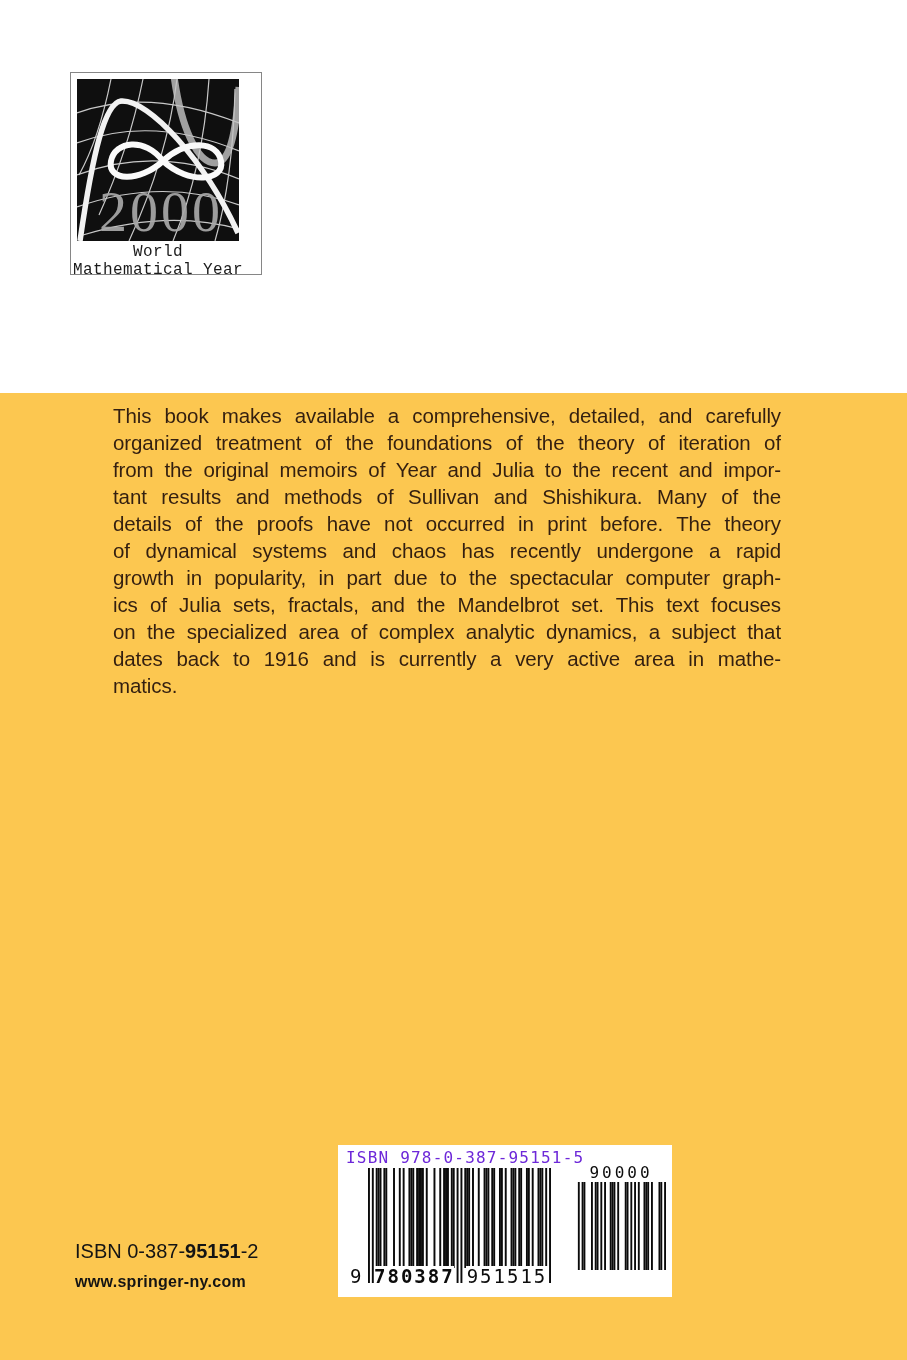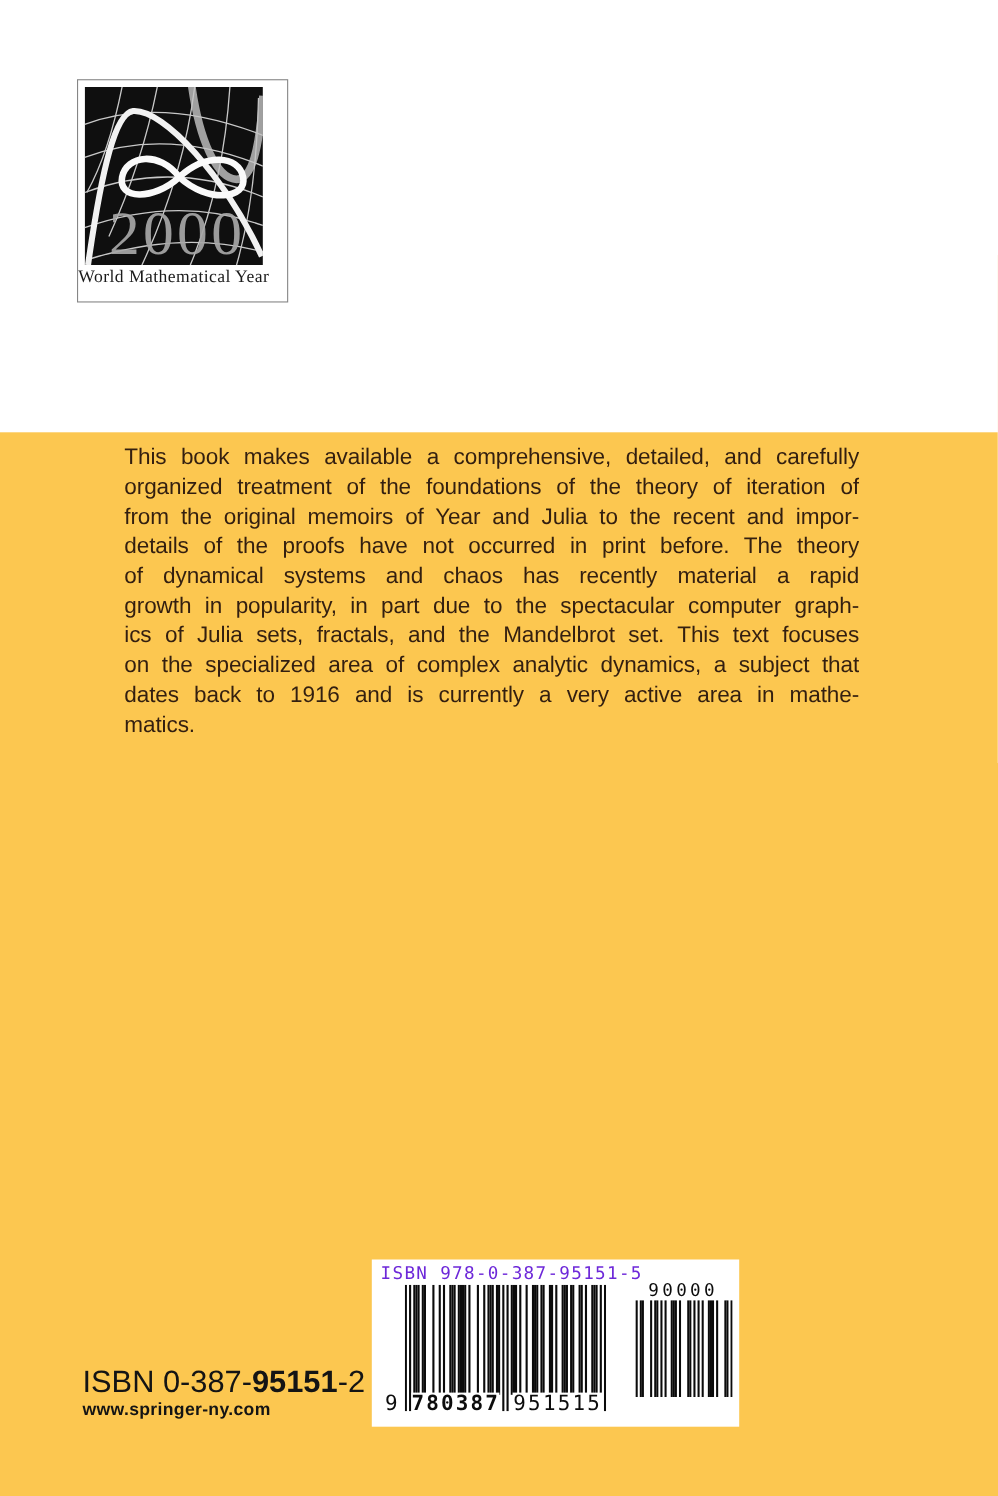--- a/index.html
+++ b/index.html
@@ -6,21 +6,21 @@
   body{width:907px;height:1360px;background:#ffffff;position:relative;overflow:hidden;
        font-family:"Liberation Sans",sans-serif;}
   .cover{position:absolute;left:0;top:0;width:907px;height:1360px;background:#ffffff;}
   .yellow-panel{position:absolute;left:0;top:393px;width:907px;height:967px;background:#FCC750;}
 
   
   .wmy-box{position:absolute;left:70px;top:72px;width:192px;height:203px;
            background:#ffffff;border:1px solid #868686;box-sizing:border-box;}
   .wmy-art{position:absolute;left:6px;top:6px;width:162px;height:162px;display:block;}
   .wmy-caption{position:absolute;left:0;top:170px;width:174px;text-align:center;
-               font-family:Liberation Serif, serif;font-size:16px;color:#1b1b1b;
+               font-family:Liberation Mono, monospace;font-size:16px;color:#1b1b1b;
                letter-spacing:.4px;}
 
   
   .blurb{position:absolute;left:113px;top:402px;width:668px;color:#331F10;
          font-size:20.5px;line-height:27px;letter-spacing:-.1px;}
   .blurb .ln{text-align:justify;text-align-last:justify;white-space:nowrap;overflow:hidden;}
   .blurb .ln.last{text-align-last:left;}
 
   
   .barcode-panel{position:absolute;left:338px;top:1145px;width:334px;height:152px;background:#ffffff;}
@@ -30,21 +30,21 @@
   .ean-supp{position:absolute;left:238px;top:37px;width:90px;height:88px;fill:#0b0b0b;}
   .bc-digits{position:absolute;top:121px;font-family:"DejaVu Sans Mono",monospace;
              font-size:19px;color:#0c0c0c;background:#ffffff;line-height:20px;}
   .d9{left:12px;}
   .dg1{left:36px;width:80px;text-align:right;letter-spacing:2px;font-weight:bold;}
   .dg2{left:128px;width:82px;text-align:center;letter-spacing:2px;}
   .supp-label{position:absolute;left:238px;top:18px;width:90px;text-align:center;
               font-family:"DejaVu Sans Mono",monospace;font-size:16px;letter-spacing:3px;color:#0c0c0c;}
 
   
-  .footer-isbn{position:absolute;left:75px;top:1240px;font-size:28px;color:#141414;}
+  .footer-isbn{position:absolute;left:75px;top:1240px;font-size:20px;color:#141414;}
   .footer-isbn b{font-weight:700;}
   .footer-web{position:absolute;left:75px;top:1273px;font-size:16px;font-weight:700;color:#141414;
               letter-spacing:.3px;}
 </style>
 </head>
 <body>
 
 <div class="cover">
 
   <div class="yellow-panel"></div>
@@ -69,22 +69,23 @@
       <path d="M86,82 C68,58 38,62 34,82 C30,102 62,104 86,82 C110,60 140,62 144,82 C148,102 112,106 86,82" stroke="#fafafa" stroke-width="6" fill="none"></path>
       <text x="84" y="152" text-anchor="middle" font-size="56" letter-spacing="3" font-family="Liberation Serif, serif" fill="#a8a8a8" opacity="0.92">2000</text>
     </svg>
     <div class="wmy-caption">World Mathematical Year</div>
   </div>
 
   <div class="blurb">
     <div class="ln">This book makes available a comprehensive, detailed, and carefully</div>
     <div class="ln">organized treatment of the foundations of the theory of iteration of</div>
     <div class="ln">from the original memoirs of Year and Julia to the recent and impor-</div>
+    <div class="ln">tant results and methods of Sullivan and Shishikura. Many of the</div>
     <div class="ln">details of the proofs have not occurred in print before. The theory</div>
-    <div class="ln">of dynamical systems and chaos has recently material a rapid</div>
+    <div class="ln">of dynamical systems and chaos has recently undergone a rapid</div>
     <div class="ln">growth in popularity, in part due to the spectacular computer graph-</div>
     <div class="ln">ics of Julia sets, fractals, and the Mandelbrot set. This text focuses</div>
     <div class="ln">on the specialized area of complex analytic dynamics, a subject that</div>
     <div class="ln">dates back to 1916 and is currently a very active area in mathe-</div>
     <div class="ln last">matics.</div>
   </div>
 
   <div class="barcode-panel">
     <div class="isbn-top">ISBN 978-0-387-95151-5</div>
     <svg id="ean-main" class="ean-main" preserveAspectRatio="none" xmlns="http://www.w3.org/2000/svg" viewBox="0 0 95 115">

